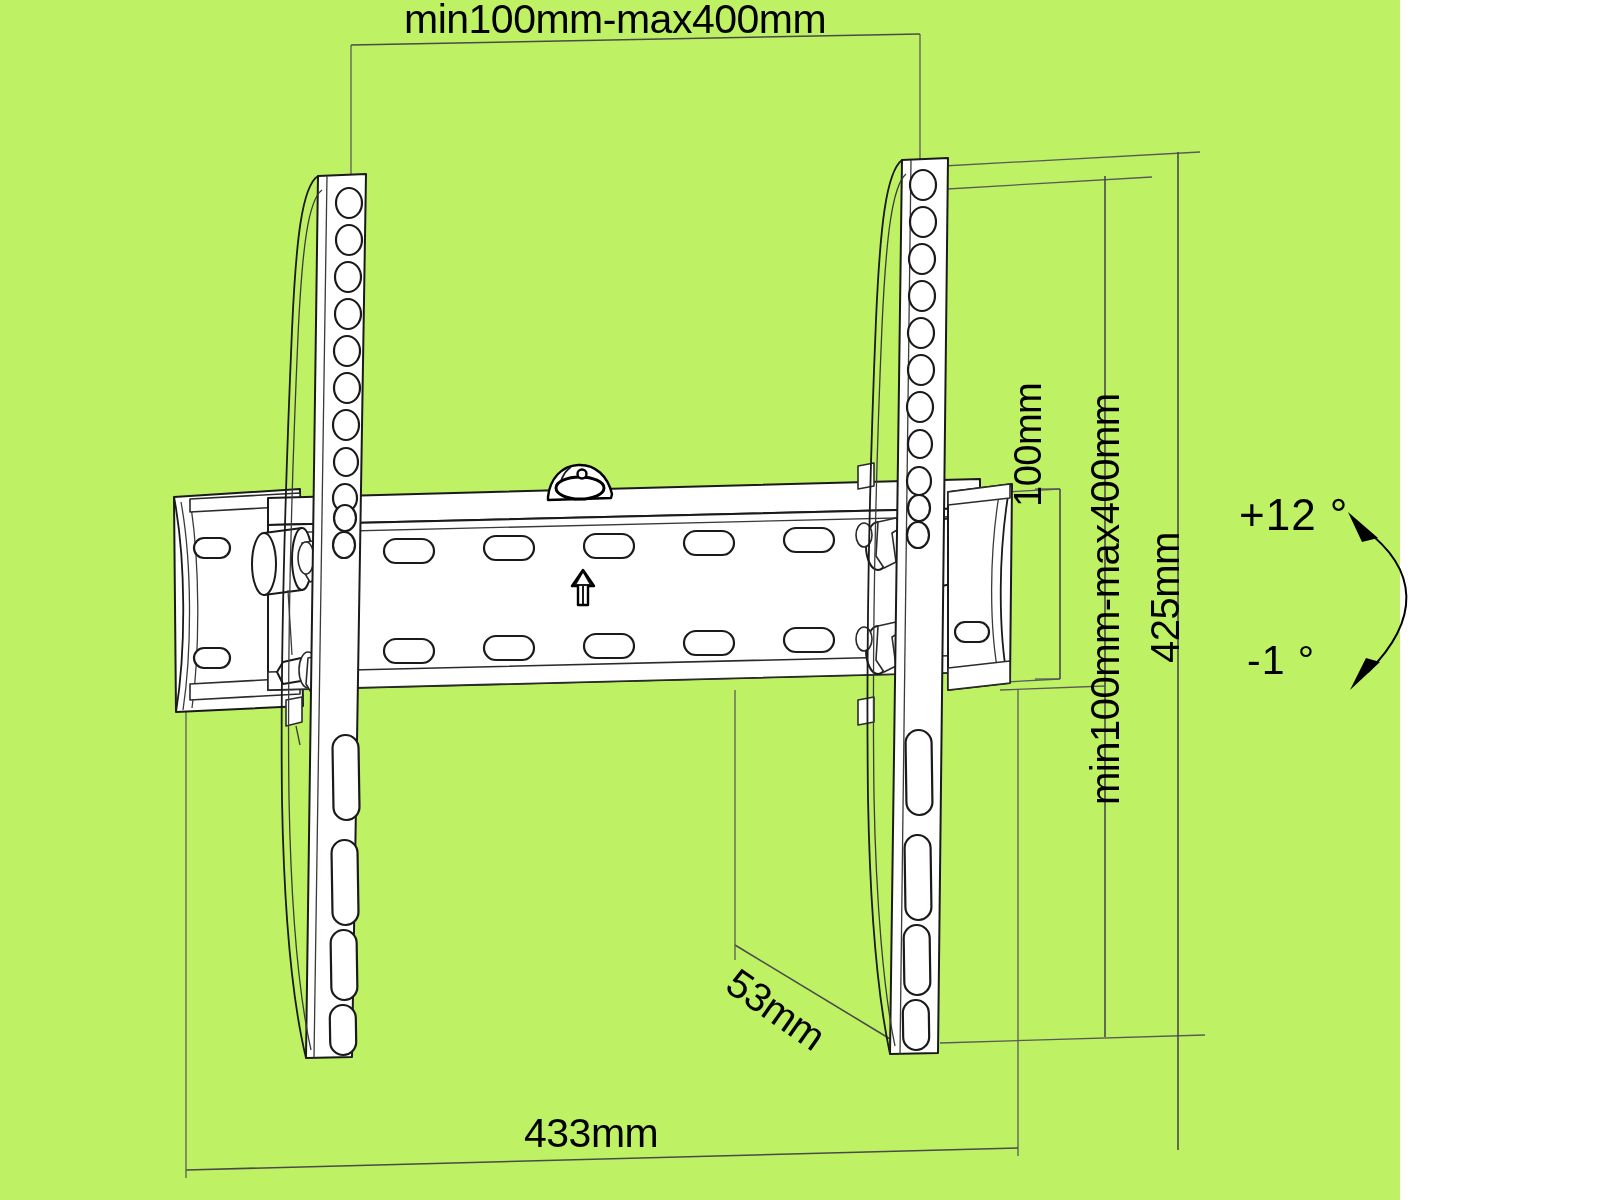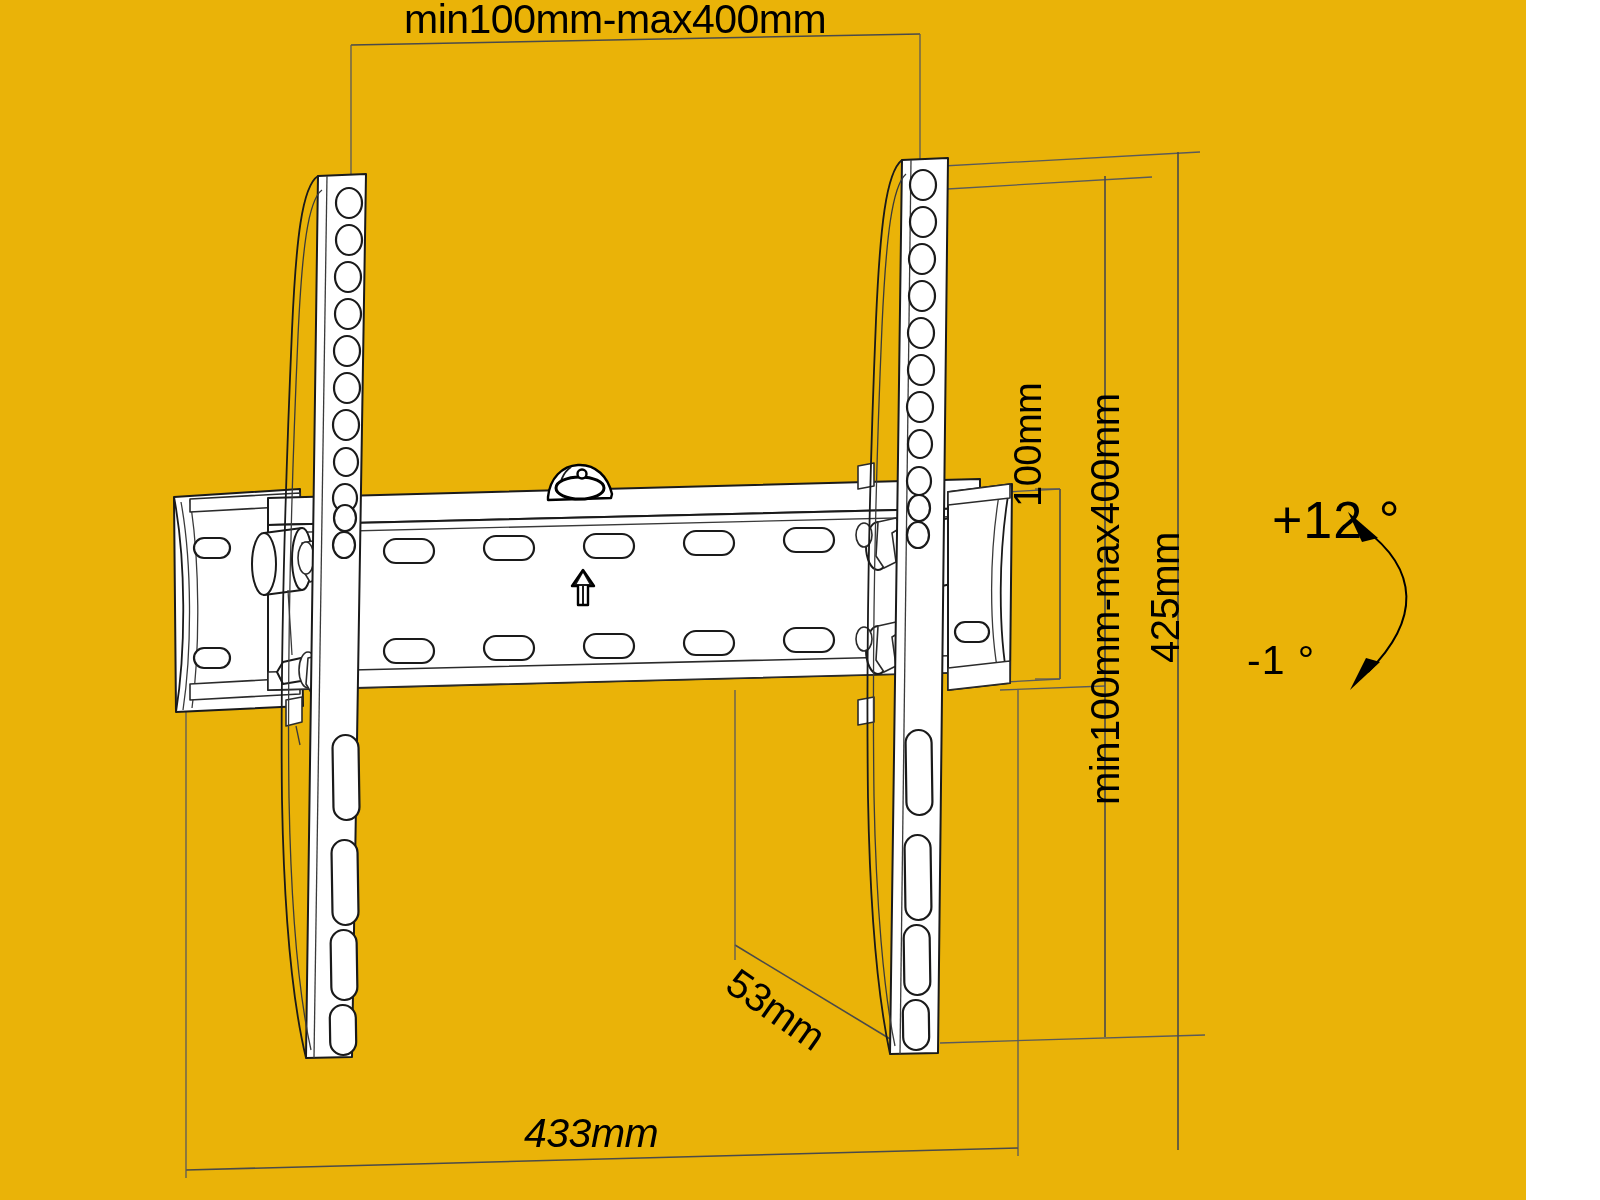--- a/index.html
+++ b/index.html
@@ -9,23 +9,23 @@
     background: #ffffff;
   }
   body {
     width: 1600px;
     height: 1200px;
     overflow: hidden;
     font-family: "Liberation Sans", sans-serif;
   }
   #diagram-root {
     position: relative;
-    width: 1526px;
+    width: 1400px;
     height: 1200px;
-    background: #eab308;
+    background: #bef264;
   }
   svg#drawing {
     position: absolute;
     top: 0;
     left: 0;
     width: 1600px;
     height: 1200px;
     display: block;
   }
   .part  { fill: #ffffff; stroke: #1a1a1a; stroke-width: 2; stroke-linejoin: round; }
@@ -49,25 +49,25 @@
     font-weight: 400;
     letter-spacing: -0.5px;
   }
   #label-top      { left: 404px;  top: -4px;   font-size: 41px; }
   #label-100mm    { left: 1007px; top: 507px;  font-size: 38px;
                     transform: rotate(-90deg); transform-origin: left top; }
   #label-minmax-v { left: 1083px; top: 805px;  font-size: 40px;
                     transform: rotate(-90deg); transform-origin: left top; }
   #label-425mm    { left: 1143px; top: 663px;  font-size: 40px;
                     transform: rotate(-90deg); transform-origin: left top; }
-  #label-plus12   { left: 1239px; top: 490px;  font-size: 52px; letter-spacing: 1px; margin-left: 33px; }
+  #label-plus12   { left: 1239px; top: 490px;  font-size: 44px; letter-spacing: 1px; }
   #label-minus12  { left: 1247px; top: 637px;  font-size: 41px; letter-spacing: 1px; }
   #label-53mm     { left: 744px;  top: 960px;  font-size: 40px;
                     transform: rotate(35deg); transform-origin: left top; }
-  #label-433mm    { left: 524px;  top: 1110px; font-size: 41px; font-style: italic; }
+  #label-433mm    { left: 524px;  top: 1110px; font-size: 41px; }
 </style>
 </head>
 <body>
 
 <div id="diagram-root">
 
   <svg id="drawing" viewBox="0 0 1600 1200">
 
     <g>
 

